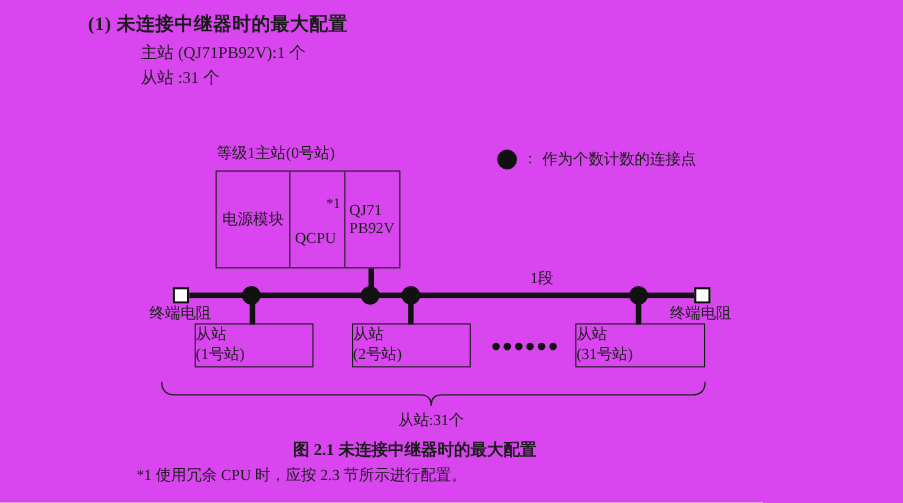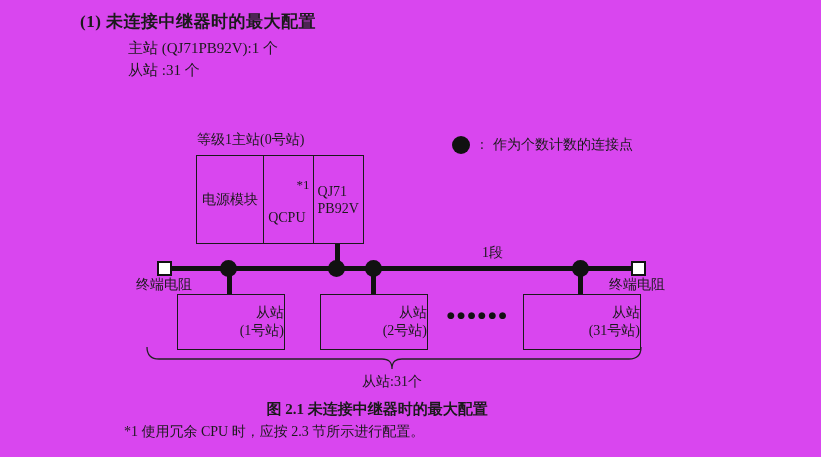--- a/index.html
+++ b/index.html
@@ -43,22 +43,22 @@
   .dot-2{left:328px;}
   .dot-3{left:365px;}
   .dot-4{left:572px;}
   .stub{width:5px;background:#111;}
   .stub-master{left:335px;top:244px;height:24px;}
   .stub-s1{left:227px;top:270px;height:25px;}
   .stub-s2{left:371px;top:270px;height:25px;}
   .stub-s3{left:578px;top:270px;height:25px;}
 
   
-  .slave-box{top:294px;height:56px;border:1.5px solid #1a1a1a;box-sizing:border-box;
-    display:flex;flex-direction:column;justify-content:center;text-align:right;font-size:14px;line-height:18px;}
+  .slave-box{top:294px;height:40px;border:1.5px solid #1a1a1a;box-sizing:border-box;
+    display:flex;flex-direction:column;justify-content:center;text-align:left;font-size:14px;line-height:18px;}
   .slave-1{left:177px;width:108px;}
   .slave-2{left:320px;width:108px;}
   .slave-3{left:523px;width:118px;}
   .ellipsis{left:447px;top:310px;font-size:9px;letter-spacing:2.5px;color:#111;font-family:"DejaVu Sans",sans-serif;}
 
   
   .brace{left:145px;top:346px;}
   .brace-label{left:342px;top:373px;width:100px;text-align:center;font-size:14px;}
 
   .caption{left:157px;top:400px;width:440px;text-align:center;font-size:15px;font-weight:bold;}

